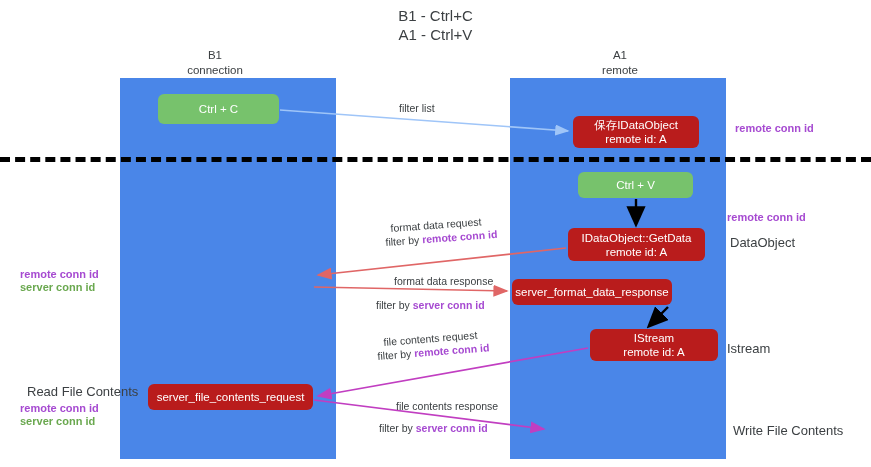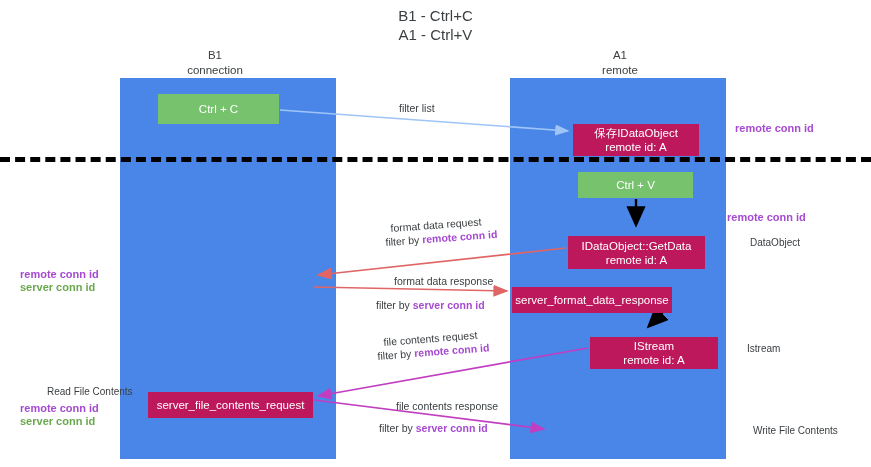--- a/index.html
+++ b/index.html
@@ -69,40 +69,40 @@
     display: flex;
     flex-direction: column;
     align-items: center;
     justify-content: center;
     text-align: center;
     color: #ffffff;
     font-size: 11.5px;
     line-height: 14px;
     white-space: pre-line;
     padding: 2px 4px;
+    border-radius: 6px;
   }
   .node.green  { background: #77c26c; }
-  .node.orange { background: #be185d; margin-top: 8px; }
+  .node.orange { background: #b91c1c; }
 
   #n-ctrlc  { left: 158px; top: 94px;  width: 121px; height: 30px; }
   #n-idobj  { left: 573px; top: 116px; width: 126px; height: 32px; }
   #n-ctrlv  { left: 578px; top: 172px; width: 115px; height: 26px; }
   #n-getdata{ left: 568px; top: 228px; width: 137px; height: 33px; }
   #n-sfdreq { left: 150px; top: 267px; width: 162px; height: 26px; }
   #n-sfdres { left: 512px; top: 279px; width: 160px; height: 26px; }
   #n-istream{ left: 590px; top: 329px; width: 128px; height: 32px; }
   #n-sfcreq { left: 148px; top: 384px; width: 165px; height: 26px; }
   #n-sfcres { left: 549px; top: 417px; width: 158px; height: 26px; }
 
   
   .side-label {
-    font-size: 10px;
+    font-size: 13px;
     line-height: 13px;
     white-space: pre-line;
-    margin-left: 20px;
   }
   .bold-note {
     font-weight: bold;
     white-space: pre-line;
     font-size: 11px;
     line-height: 13px;
   }
   .c-remote { color: #a64ad1; }
   .c-server { color: #6aa84f; }
   .c-plain  { color: #3c4043; }

